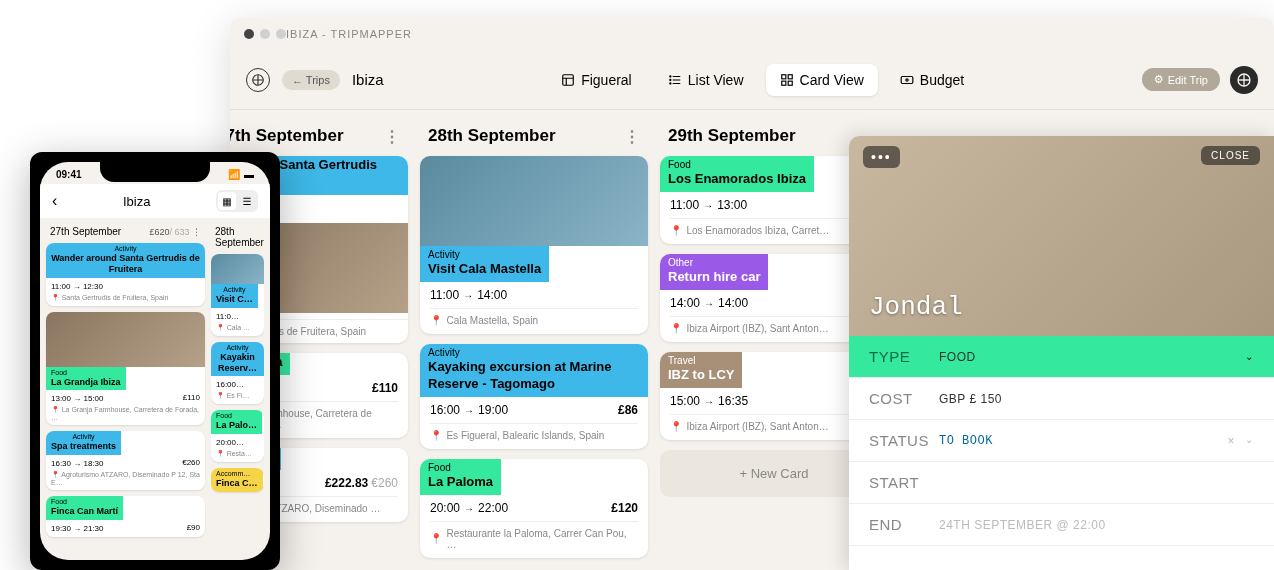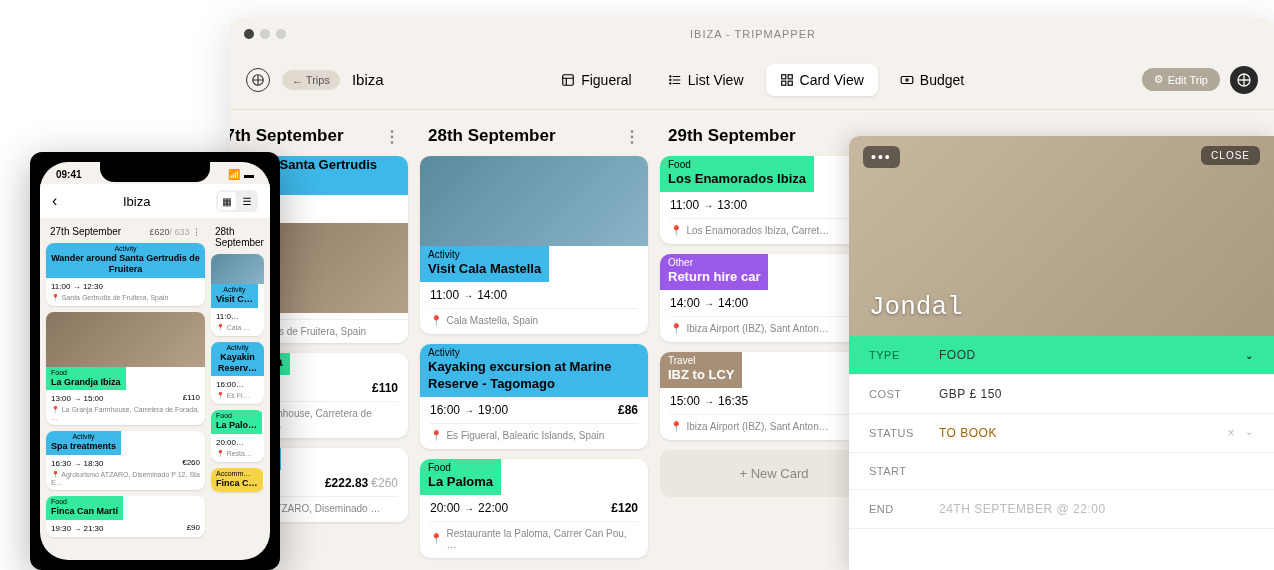--- a/index.html
+++ b/index.html
@@ -4,21 +4,21 @@
 <style>
 * { margin: 0; padding: 0; box-sizing: border-box; font-family: -apple-system, BlinkMacSystemFont, 'Segoe UI', sans-serif; }
 body { background: #fff; overflow: hidden; width: 1274px; height: 570px; position: relative; }
 
 
 .desktop { position: absolute; left: 230px; top: 18px; width: 1044px; height: 552px; background: #f5f1ec; border-radius: 10px; box-shadow: 0 8px 40px rgba(0,0,0,0.15); overflow: hidden; }
 .titlebar { height: 32px; display: flex; align-items: center; padding: 0 14px; font-size: 11px; letter-spacing: 1px; color: #888; font-family: 'Courier New', monospace; }
 .dots { display: flex; gap: 6px; }
 .dot { width: 10px; height: 10px; border-radius: 50%; background: #d0d0d0; }
 .dot.red { background: #444; }
-.titlebar-title { flex: 1; text-align: center; }
+.titlebar-title { flex: 1; }
 
 .toolbar { height: 60px; display: flex; align-items: center; padding: 0 16px; gap: 12px; border-bottom: 1px solid #e6e0d8; }
 .logo { width: 24px; height: 24px; border-radius: 50%; border: 1.5px solid #333; display: flex; align-items: center; justify-content: center; font-size: 14px; }
 .pill { background: #e0dad0; border-radius: 14px; padding: 4px 10px; font-size: 11px; color: #555; display: flex; align-items: center; gap: 4px; }
 .trip-name { font-size: 15px; font-weight: 500; }
 .nav { display: flex; gap: 8px; margin-left: auto; margin-right: auto; }
 .nav-item { display: flex; align-items: center; gap: 6px; padding: 8px 14px; font-size: 14px; border-radius: 8px; cursor: pointer; }
 .nav-item.active { background: #fff; box-shadow: 0 1px 3px rgba(0,0,0,0.1); }
 .nav-icon { width: 14px; height: 14px; }
 .right-tools { display: flex; align-items: center; gap: 10px; }
@@ -50,21 +50,21 @@
 .new-card { text-align: center; padding: 16px; font-size: 13px; color: #888; background: #ebe6de; border-radius: 10px; cursor: pointer; }
 
 
 .detail { position: absolute; right: 0; top: 136px; width: 425px; height: 434px; background: #fff; box-shadow: -4px 0 20px rgba(0,0,0,0.15); border-radius: 10px 0 0 0; overflow: hidden; }
 .detail-hero { height: 200px; background: linear-gradient(135deg, #c8b8a0, #a89880); position: relative; }
 .detail-dots { position: absolute; top: 10px; left: 14px; background: rgba(0,0,0,0.5); color: #fff; padding: 3px 8px; border-radius: 6px; font-size: 14px; letter-spacing: 2px; }
 .detail-close { position: absolute; top: 10px; right: 14px; background: rgba(0,0,0,0.5); color: #fff; padding: 4px 10px; border-radius: 6px; font-size: 10px; letter-spacing: 1px; }
 .detail-title { position: absolute; bottom: 14px; left: 20px; color: #fff; font-size: 26px; font-weight: 500; text-shadow: 0 1px 3px rgba(0,0,0,0.4); font-family: Liberation Mono, monospace; }
 .detail-row { display: flex; align-items: center; padding: 12px 20px; font-size: 12px; border-bottom: 1px solid #eee; font-family: 'Courier New', monospace; letter-spacing: 0.5px; }
 .detail-row.type { background: #34e89e; }
-.detail-label { width: 70px; color: #888; font-size: 11px; }
+.detail-label { width: 70px; color: #888; font-size: 15px; }
 .detail-row.type .detail-label { color: #0a6b48; }
 .detail-value { flex: 1; color: #333; }
 .detail-icons { color: #bbb; display: flex; gap: 10px; }
 .chev { font-size: 10px; }
 
 
 .phone { position: absolute; left: 30px; top: 152px; width: 250px; height: 418px; background: #000; border-radius: 12px; padding: 10px; box-shadow: 0 10px 40px rgba(0,0,0,0.3); z-index: 10; }
 .phone-screen { background: #f5f1ec; border-radius: 28px; height: 100%; overflow: hidden; position: relative; }
 .notch { position: absolute; top: 0; left: 50%; transform: translateX(-50%); width: 110px; height: 20px; background: #000; border-radius: 0 0 14px 14px; z-index: 5; }
 .phone-status { display: flex; justify-content: space-between; padding: 7px 16px 4px; font-size: 10px; font-weight: 600; }
@@ -352,21 +352,21 @@
     <span class="detail-label">TYPE</span>
     <span class="detail-value">FOOD</span>
     <span class="chev">⌄</span>
   </div>
   <div class="detail-row">
     <span class="detail-label">COST</span>
     <span class="detail-value">GBP £ 150</span>
   </div>
   <div class="detail-row">
     <span class="detail-label">STATUS</span>
-    <span class="detail-value" style="color:#a16207;">TO BOOK</span>
+    <span class="detail-value" style="color:#0369a1;font-family:Liberation Mono, monospace;">TO BOOK</span>
     <span class="detail-icons">
         <span>×</span>
         <span class="chev">⌄</span>
       </span>
   </div>
   <div class="detail-row">
     <span class="detail-label">START</span>
   </div>
   <div class="detail-row">
     <span class="detail-label">END</span>

